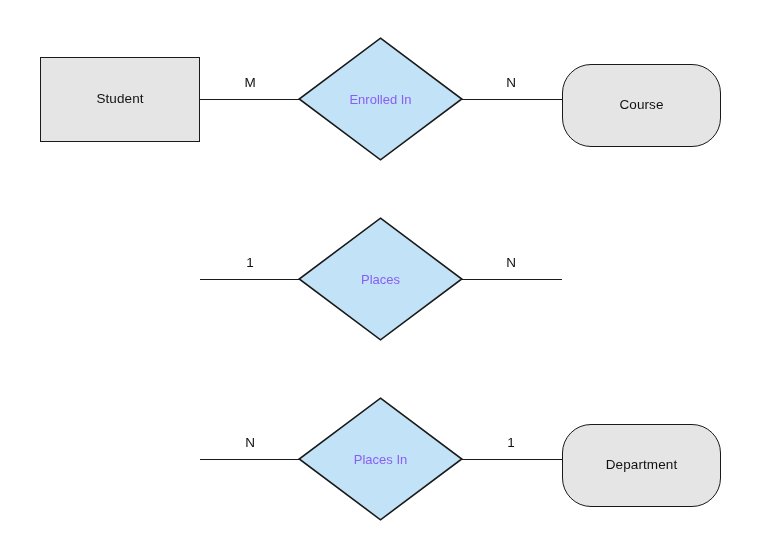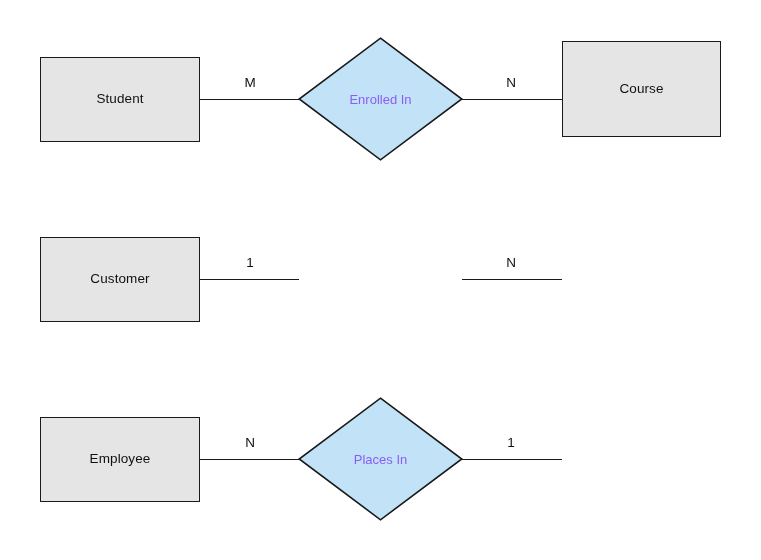--- a/index.html
+++ b/index.html
@@ -38,21 +38,21 @@
     text-align: center;
   }
   .entity .label {
     font-size: 13.5px;
     color: #111111;
     letter-spacing: 0.1px;
     line-height: 1.1;
     white-space: nowrap;
   }
   .entity-left  { left: 40px;  top: 20px; width: 160px; height: 85px; }
-  .entity-right { left: 562px; top: 4px; width: 159px; height: 96px; }
+  .entity-right { left: 562px; top: 27px; width: 159px; height: 83px; border-radius: 29px; }
 
   
   .connector {
     position: absolute;
     height: 0;
     border-top: 1.6px solid #1a1a1a;
   }
   .conn-left  { left: 200px; top: 62px; width: 99px; }
   .conn-right { left: 462px; top: 62px; width: 100px; }
 
@@ -115,38 +115,41 @@
       <span class="diamond-label">Enrolled In</span>
     </div>
     <div class="connector conn-right"></div>
     <span class="cardinality card-right">N</span>
     <div class="entity entity-right">
       <span class="label">Course</span>
     </div>
   </div>
 
   <div class="er-row" style="top:217px;">
-    <div class="entity entity-left">
-      <span class="label">Customer</span>
-    </div>
     <div class="connector conn-left"></div>
     <span class="cardinality card-left">1</span>
+    <div class="diamond-wrap">
+      <svg viewBox="0 0 165 124" xmlns="http://www.w3.org/2000/svg">
+        <polygon points="82.5,1.2 163.8,62 82.5,122.8 1.2,62" fill="#C2E3F7" stroke="#1A1A1A" stroke-width="1.6" stroke-linejoin="miter"></polygon>
+      </svg>
+      <span class="diamond-label">Places</span>
+    </div>
     <div class="connector conn-right"></div>
     <span class="cardinality card-right">N</span>
   </div>
 
   <div class="er-row" style="top:397px;">
-    <div class="entity entity-left">
-      <span class="label">Employee</span>
-    </div>
     <div class="connector conn-left"></div>
     <span class="cardinality card-left">N</span>
     <div class="diamond-wrap">
       <svg viewBox="0 0 165 124" xmlns="http://www.w3.org/2000/svg">
         <polygon points="82.5,1.2 163.8,62 82.5,122.8 1.2,62" fill="#C2E3F7" stroke="#1A1A1A" stroke-width="1.6" stroke-linejoin="miter"></polygon>
       </svg>
       <span class="diamond-label">Places In</span>
     </div>
     <div class="connector conn-right"></div>
     <span class="cardinality card-right">1</span>
+    <div class="entity entity-right">
+      <span class="label">Department</span>
+    </div>
   </div>
 
 </div>
 
 </body></html>

